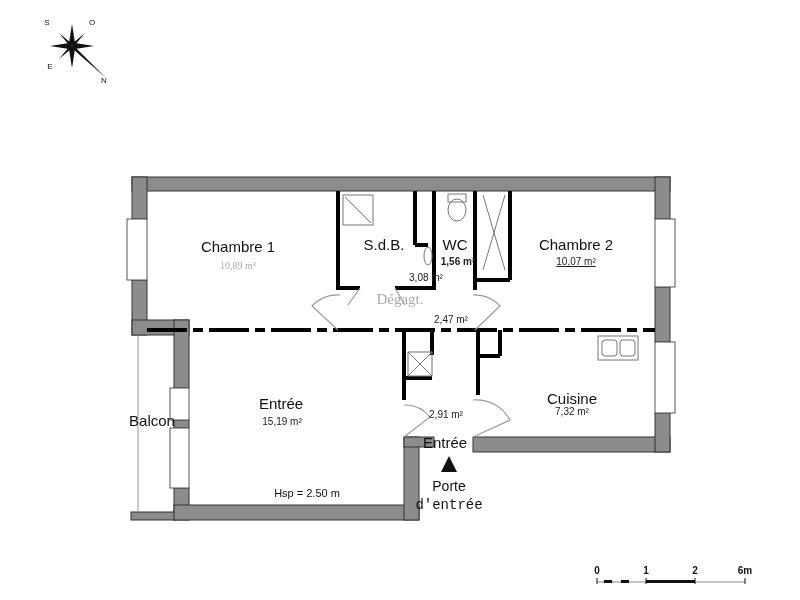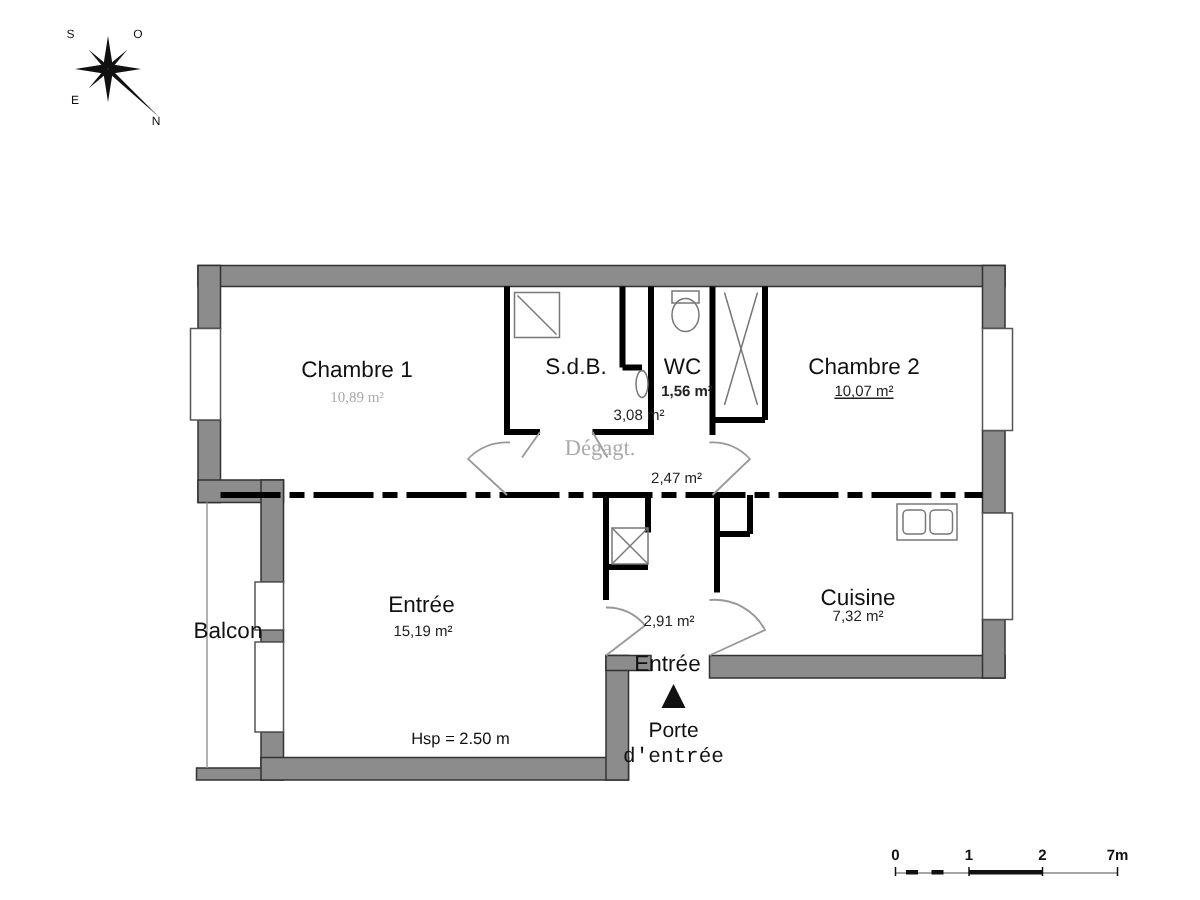--- a/index.html
+++ b/index.html
@@ -152,13 +152,13 @@
 
 <span class="lbl room-name" style="left:152px;top:412px;">Balcon</span>
 <span class="lbl" style="left:307px;top:487px;font-size:11px;">Hsp = 2.50 m</span>
 
 <span class="lbl" style="left:449px;top:478px;font-size:14px;">Porte</span>
 <span class="lbl" style="left:449px;top:497px;font-size:14px;font-family:Liberation Mono, monospace;">d'entrée</span>
 
 <span class="scale-num" style="left:597px;top:565px;">0</span>
 <span class="scale-num" style="left:646px;top:565px;">1</span>
 <span class="scale-num" style="left:695px;top:565px;">2</span>
-<span class="scale-num" style="left:745px;top:565px;">7m</span>
+<span class="scale-num" style="left:745px;top:565px;">6m</span>
 
 </body></html>

